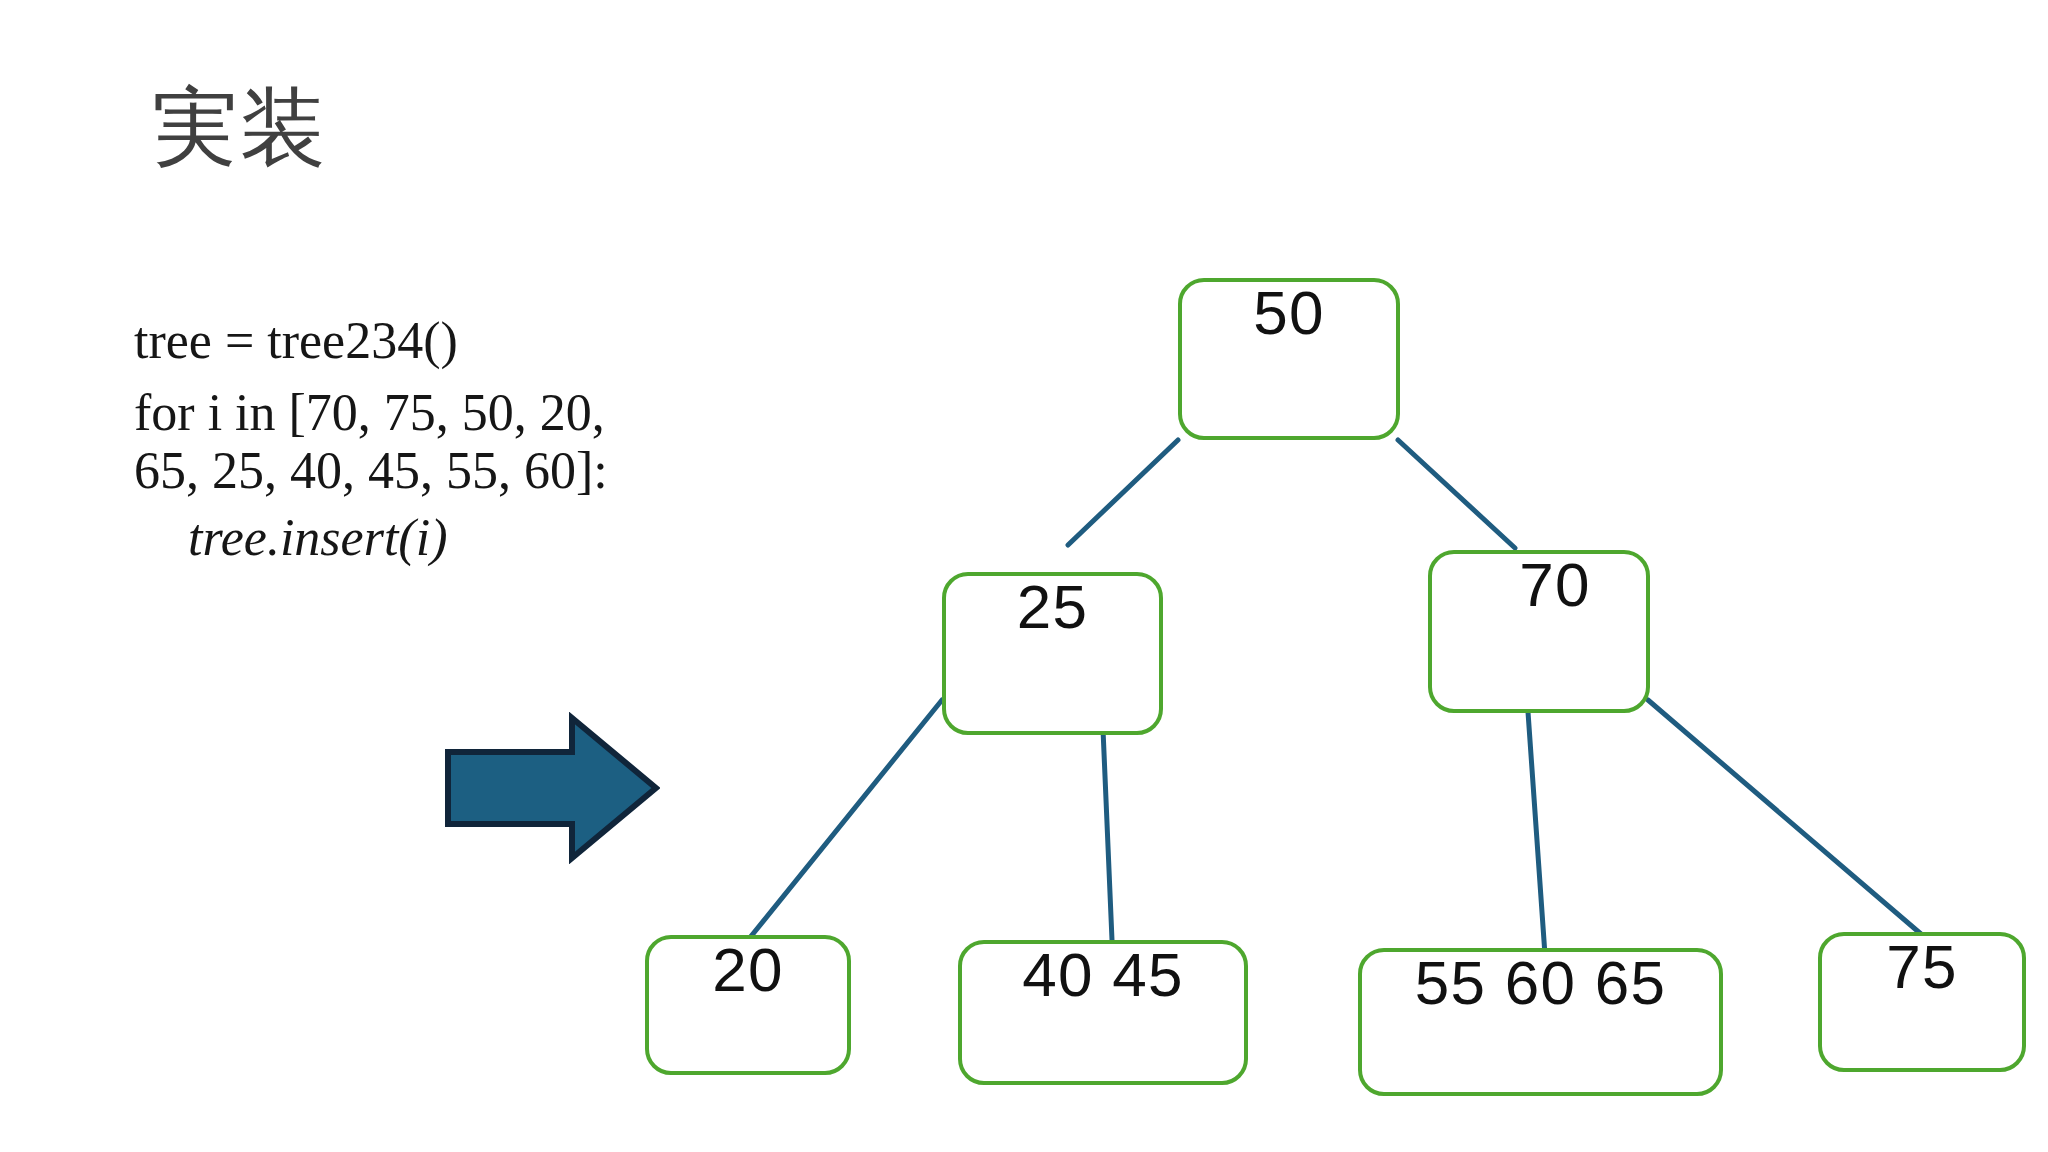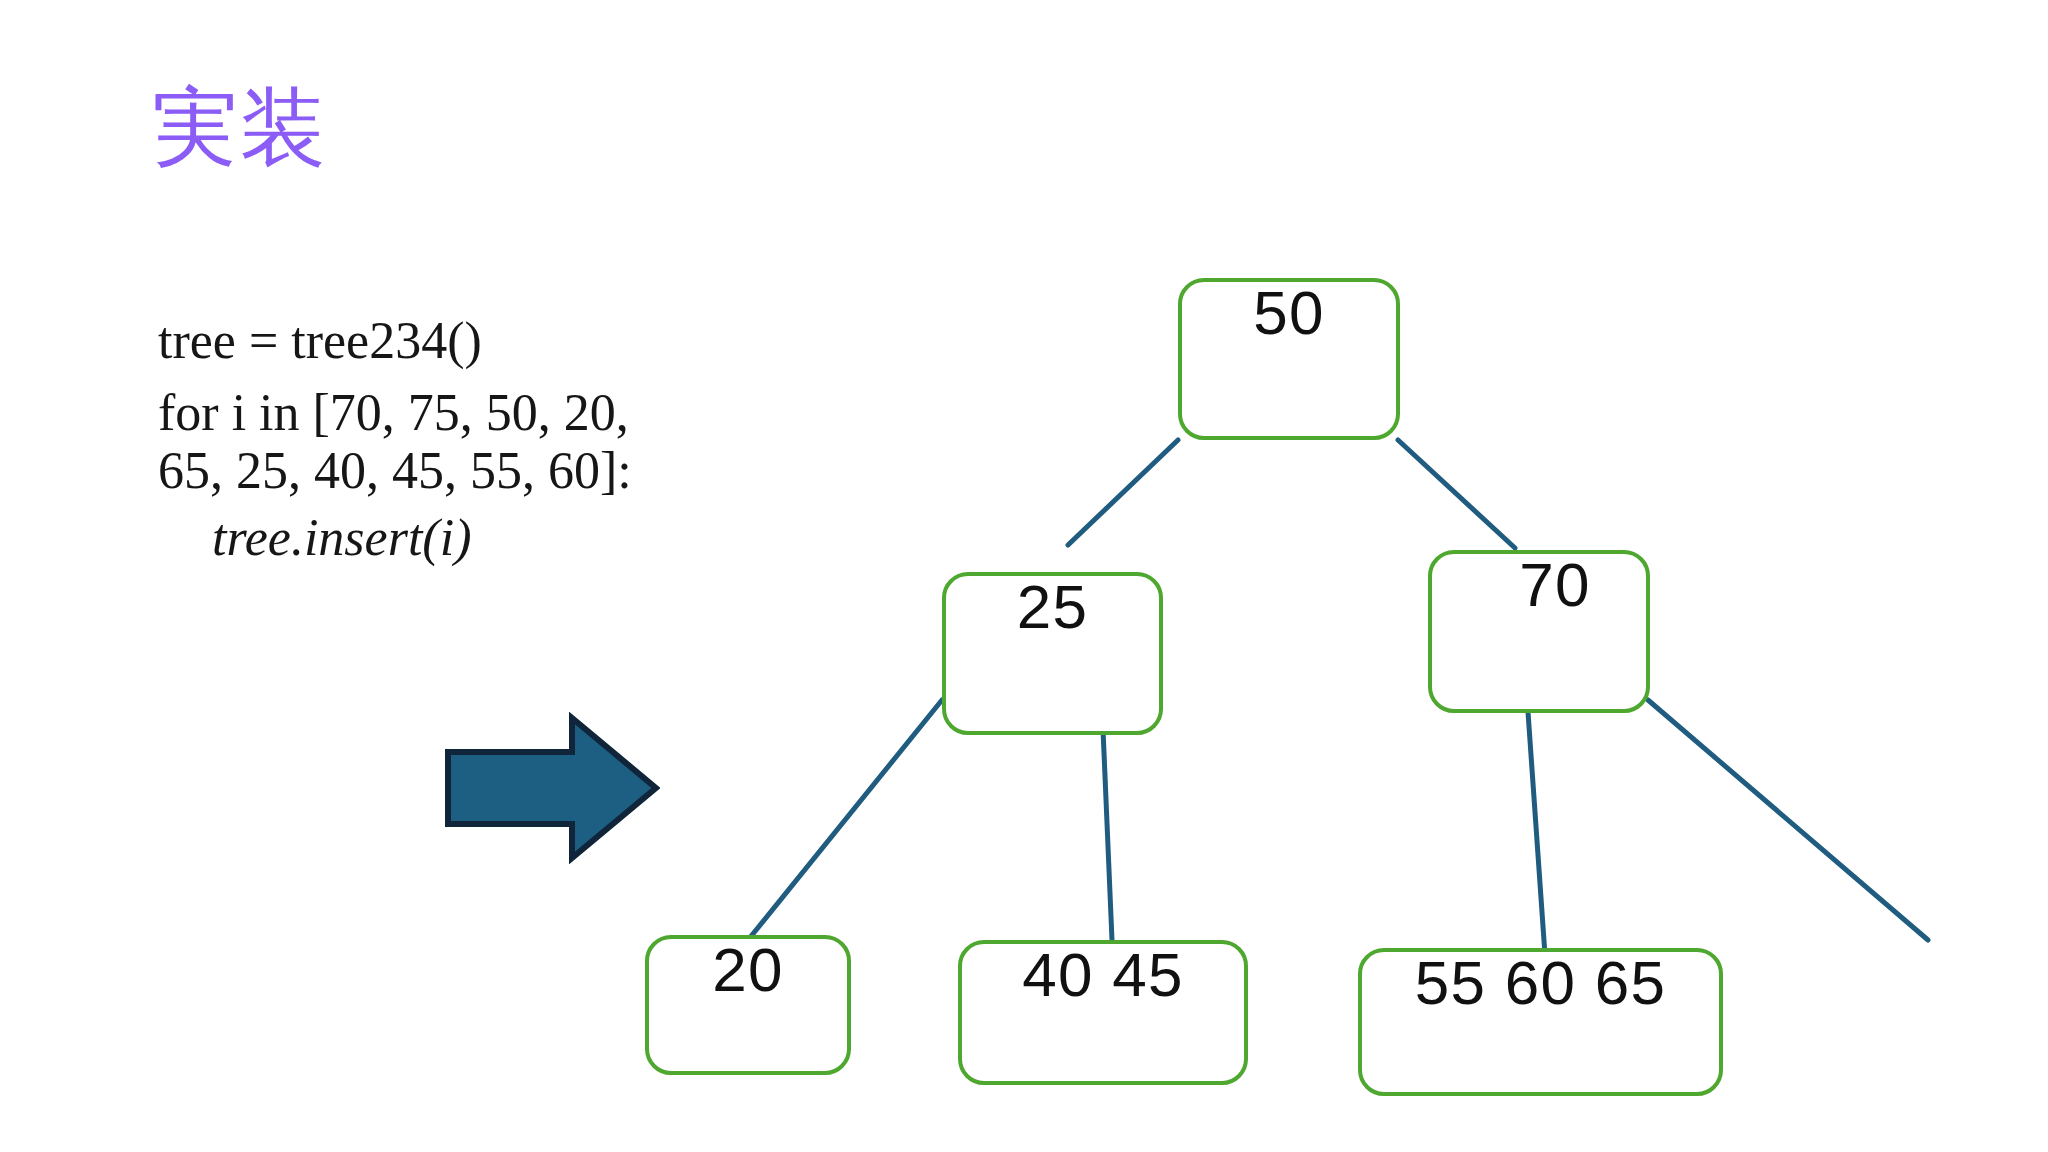--- a/index.html
+++ b/index.html
@@ -17,30 +17,30 @@
   }
 
   
   #slide-title {
     position: absolute;
     left: 152px;
     top: 82px;
     font-family: "DejaVu Serif", "Liberation Serif", serif;
     font-size: 86px;
     line-height: 1.05;
-    color: #8b5cf6;
+    color: #404040;
     font-weight: 400;
     letter-spacing: 0.02em;
     white-space: nowrap;
   }
 
   
   #code-block {
     position: absolute;
-    left: 158px;
+    left: 134px;
     top: 312px;
     width: 640px;
     font-family: "Liberation Serif", "DejaVu Serif", serif;
     font-size: 52px;
     line-height: 1.12;
     color: #161616;
   }
   .code-line {
     white-space: pre-wrap;
     margin: 0;
@@ -139,14 +139,17 @@
   </div>
 
   <div class="tree-node" style="left:958px; top:940px; width:290px; height:145px;">
     <span class="node-label">40 45</span>
   </div>
 
   <div class="tree-node" style="left:1358px; top:948px; width:365px; height:148px;">
     <span class="node-label">55 60 65</span>
   </div>
 
+  <div class="tree-node" style="left:1818px; top:932px; width:208px; height:140px;">
+    <span class="node-label">75</span>
+  </div>
 
 </div>
 
 </body></html>

